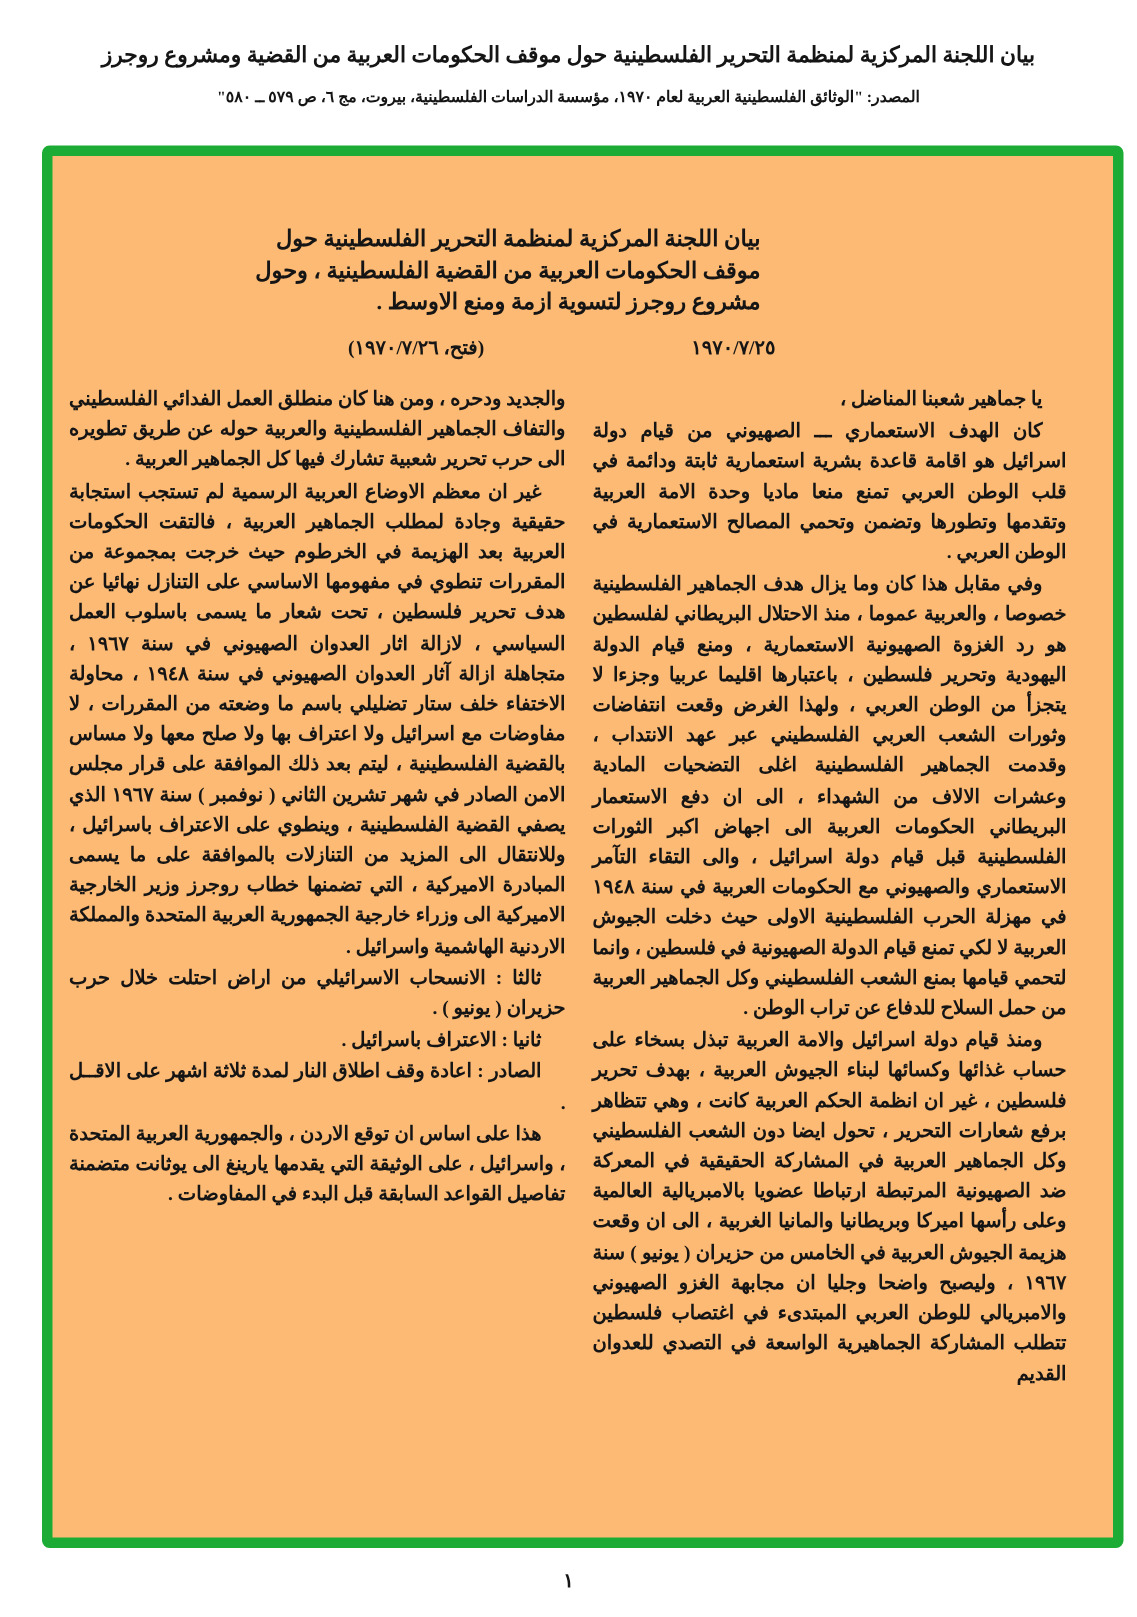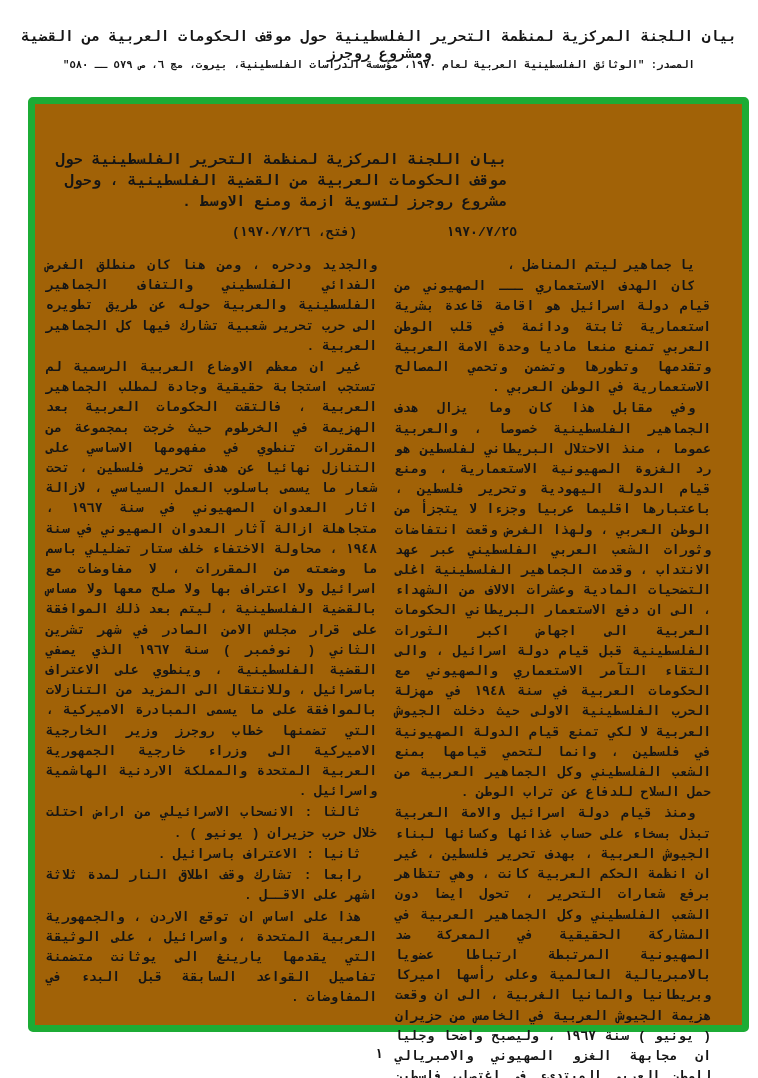--- a/index.html
+++ b/index.html
@@ -1,21 +1,21 @@
 <!DOCTYPE html>
 <html lang="ar"><head>
 <meta charset="utf-8">
 <style>
   html, body { margin: 0; padding: 0; background: #ffffff; }
   .page {
     position: relative;
     width: 758px;
     height: 1078px;
     background: #ffffff;
-    font-family: Liberation Mono, monospace;
+    font-family: Liberation Serif, serif;
     color: #151515;
     overflow: hidden;
   }
   .hdr-title {
     position: absolute;
     top: 28px; left: 0; right: 0;
     text-align: center;
     direction: rtl;
     font-size: 14.5px;
     font-weight: bold;
@@ -28,21 +28,21 @@
     direction: rtl;
     font-size: 10.5px;
     font-weight: bold;
   }
   .frame {
     position: absolute;
     left: 28px; top: 97px;
     width: 707px; height: 921px;
     border: 7px solid #1cac35;
     border-radius: 5px;
-    background: #a16207;
+    background: #fdba74;
   }
   .doc-title {
     position: absolute;
     top: 46px; right: 235px;
     width: 330px;
     direction: rtl;
     text-align: right;
     font-size: 15px;
     font-weight: bold;
     line-height: 21px;
@@ -101,31 +101,31 @@
       <div>مشروع روجرز لتسوية ازمة ومنع الاوسط .</div>
     </div>
 
     <div class="date-row">
       <span>١٩٧٠/٧/٢٥</span>
       <span>(فتح، ١٩٧٠/٧/٢٦)</span>
     </div>
 
     <div class="columns">
       <div class="col col-right">
-          <p class="indent">يا جماهير ليتم المناضل ،</p>
+          <p class="indent">يا جماهير شعبنا المناضل ،</p>
           <p class="indent">كان الهدف الاستعماري ـــ الصهيوني من قيام دولة اسرائيل هو اقامة قاعدة بشرية استعمارية ثابتة ودائمة في قلب الوطن العربي تمنع منعا ماديا وحدة الامة العربية وتقدمها وتطورها وتضمن وتحمي المصالح الاستعمارية في الوطن العربي .</p>
           <p class="indent">وفي مقابل هذا كان وما يزال هدف الجماهير الفلسطينية خصوصا ، والعربية عموما ، منذ الاحتلال البريطاني لفلسطين هو رد الغزوة الصهيونية الاستعمارية ، ومنع قيام الدولة اليهودية وتحرير فلسطين ، باعتبارها اقليما عربيا وجزءا لا يتجزأ من الوطن العربي ، ولهذا الغرض وقعت انتفاضات وثورات الشعب العربي الفلسطيني عبر عهد الانتداب ، وقدمت الجماهير الفلسطينية اغلى التضحيات المادية وعشرات الالاف من الشهداء ، الى ان دفع الاستعمار البريطاني الحكومات العربية الى اجهاض اكبر الثورات الفلسطينية قبل قيام دولة اسرائيل ، والى التقاء التآمر الاستعماري والصهيوني مع الحكومات العربية في سنة ١٩٤٨ في مهزلة الحرب الفلسطينية الاولى حيث دخلت الجيوش العربية لا لكي تمنع قيام الدولة الصهيونية في فلسطين ، وانما لتحمي قيامها بمنع الشعب الفلسطيني وكل الجماهير العربية من حمل السلاح للدفاع عن تراب الوطن .</p>
           <p class="indent">ومنذ قيام دولة اسرائيل والامة العربية تبذل بسخاء على حساب غذائها وكسائها لبناء الجيوش العربية ، بهدف تحرير فلسطين ، غير ان انظمة الحكم العربية كانت ، وهي تتظاهر برفع شعارات التحرير ، تحول ايضا دون الشعب الفلسطيني وكل الجماهير العربية في المشاركة الحقيقية في المعركة ضد الصهيونية المرتبطة ارتباطا عضويا بالامبريالية العالمية وعلى رأسها اميركا وبريطانيا والمانيا الغربية ، الى ان وقعت هزيمة الجيوش العربية في الخامس من حزيران ( يونيو ) سنة ١٩٦٧ ، وليصبح واضحا وجليا ان مجابهة الغزو الصهيوني والامبريالي للوطن العربي المبتدىء في اغتصاب فلسطين تتطلب المشاركة الجماهيرية الواسعة في التصدي للعدوان القديم</p>
         </div>
       <div class="col col-left">
-          <p>والجديد ودحره ، ومن هنا كان منطلق الغرض الفدائي الفلسطيني والتفاف الجماهير الفلسطينية والعربية حوله عن طريق تطويره الى حرب تحرير شعبية تشارك فيها كل الجماهير العربية .</p>
+          <p>والجديد ودحره ، ومن هنا كان منطلق العمل الفدائي الفلسطيني والتفاف الجماهير الفلسطينية والعربية حوله عن طريق تطويره الى حرب تحرير شعبية تشارك فيها كل الجماهير العربية .</p>
           <p class="indent">غير ان معظم الاوضاع العربية الرسمية لم تستجب استجابة حقيقية وجادة لمطلب الجماهير العربية ، فالتقت الحكومات العربية بعد الهزيمة في الخرطوم حيث خرجت بمجموعة من المقررات تنطوي في مفهومها الاساسي على التنازل نهائيا عن هدف تحرير فلسطين ، تحت شعار ما يسمى باسلوب العمل السياسي ، لازالة اثار العدوان الصهيوني في سنة ١٩٦٧ ، متجاهلة ازالة آثار العدوان الصهيوني في سنة ١٩٤٨ ، محاولة الاختفاء خلف ستار تضليلي باسم ما وضعته من المقررات ، لا مفاوضات مع اسرائيل ولا اعتراف بها ولا صلح معها ولا مساس بالقضية الفلسطينية ، ليتم بعد ذلك الموافقة على قرار مجلس الامن الصادر في شهر تشرين الثاني ( نوفمبر ) سنة ١٩٦٧ الذي يصفي القضية الفلسطينية ، وينطوي على الاعتراف باسرائيل ، وللانتقال الى المزيد من التنازلات بالموافقة على ما يسمى المبادرة الاميركية ، التي تضمنها خطاب روجرز وزير الخارجية الاميركية الى وزراء خارجية الجمهورية العربية المتحدة والمملكة الاردنية الهاشمية واسرائيل .</p>
           <p class="indent">ثالثا : الانسحاب الاسرائيلي من اراض احتلت خلال حرب حزيران ( يونيو ) .</p>
           <p class="indent">ثانيا : الاعتراف باسرائيل .</p>
-          <p class="indent">رابعا : تشارك وقف اطلاق النار لمدة ثلاثة اشهر على الاقــل .</p>
+          <p class="indent">الصادر : اعادة وقف اطلاق النار لمدة ثلاثة اشهر على الاقــل .</p>
           <p class="indent">هذا على اساس ان توقع الاردن ، والجمهورية العربية المتحدة ، واسرائيل ، على الوثيقة التي يقدمها يارينغ الى يوثانت متضمنة تفاصيل القواعد السابقة قبل البدء في المفاوضات .</p>
         </div>
     </div>
 
   </div>
 
   <div class="page-number">١</div>
 
 </div>
 

